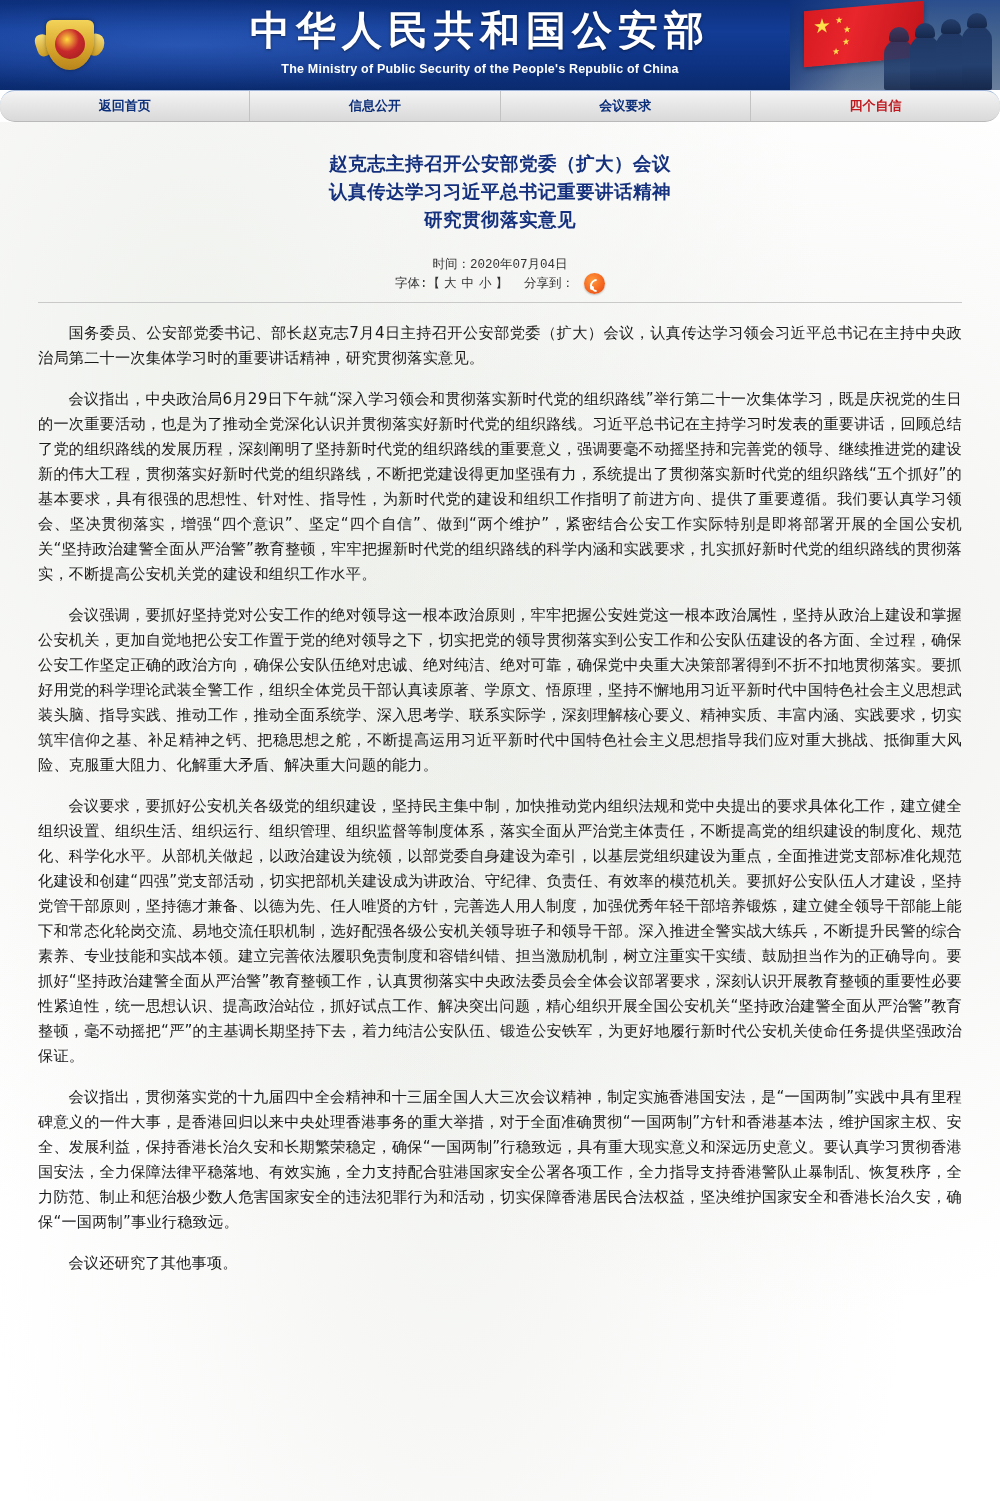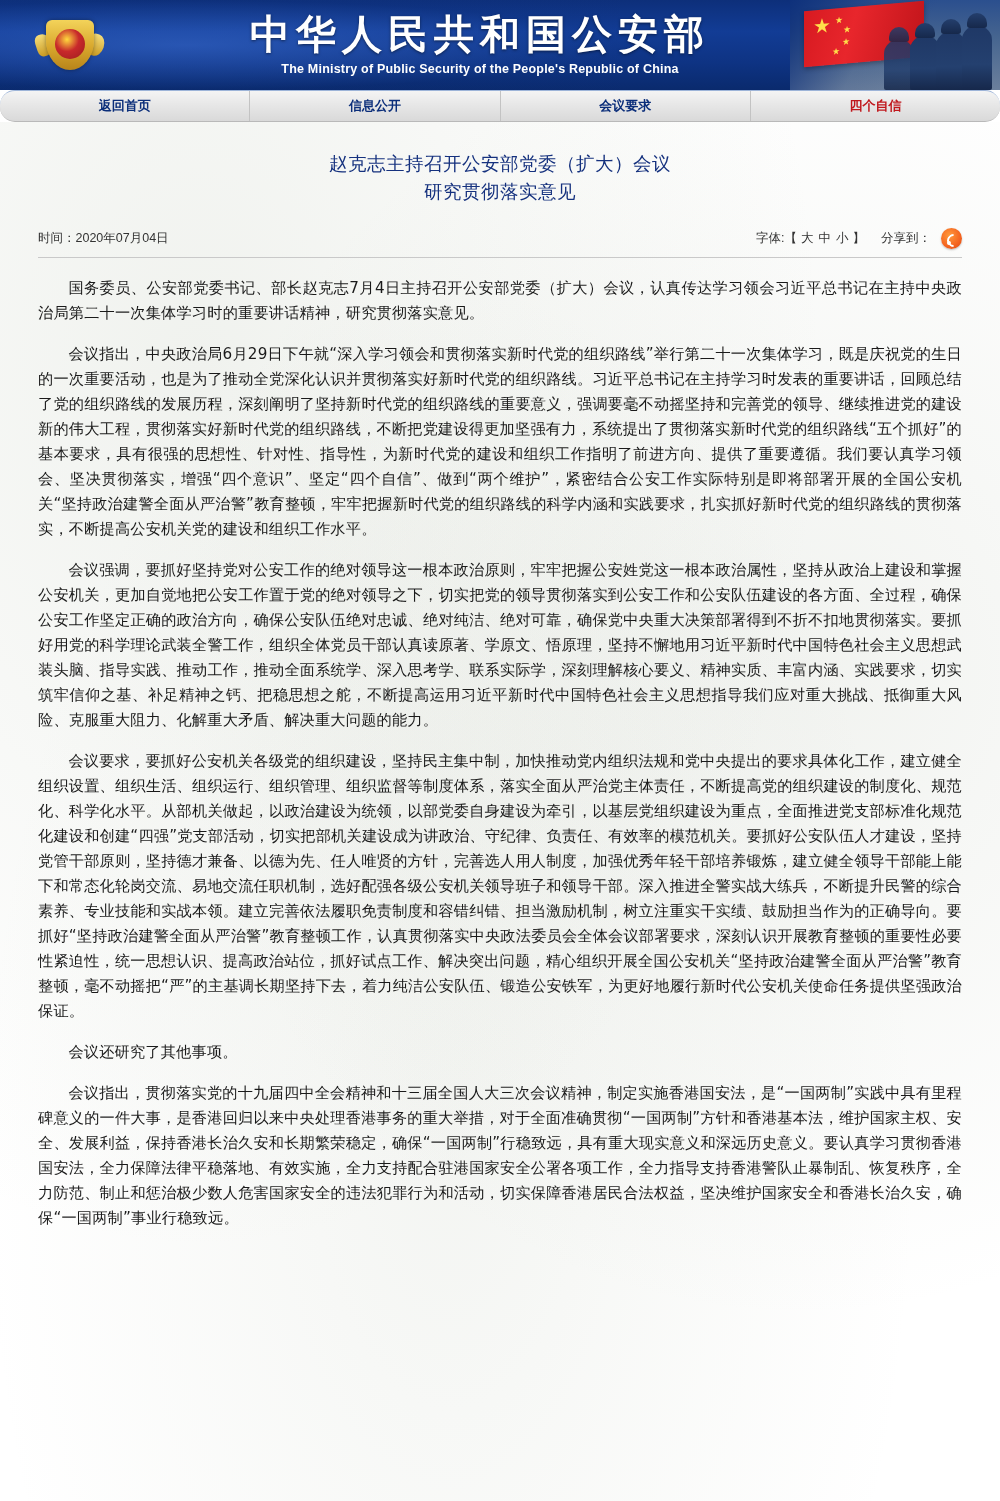--- a/index.html
+++ b/index.html
@@ -69,21 +69,21 @@
   .emblem .wing-r { right: -2px; transform: rotate(18deg); }
 
   .banner-titles {
     position: absolute;
     left: 180px;
     top: 8px;
     width: 600px;
     text-align: center;
   }
   .banner-title-cn {
-    font-family: Liberation Sans, sans-serif;
+    font-family: Liberation Mono, monospace;
     font-size: 40px;
     font-weight: bold;
     letter-spacing: 6px;
     color: #ffffff;
     text-shadow: 0 1px 3px rgba(0,0,0,0.5);
     line-height: 52px;
   }
   .banner-title-en {
     font-family: Liberation Sans, sans-serif;
     font-size: 12.5px;
@@ -189,37 +189,38 @@
   }
   .article {
     position: relative;
     width: 924px;
     margin: 0 auto;
     padding-top: 28px;
   }
   .headline {
     text-align: center;
     font-family: "DejaVu Serif", serif;
-    font-weight: normal;
+    font-weight: bold;
     font-size: 18.5px;
     line-height: 28px;
     color: #15317e;
     letter-spacing: 0.5px;
   }
   .headline div { white-space: nowrap; }
   .meta-row {
     margin-top: 22px;
     display: flex;
     align-items: center;
     justify-content: space-between;
     font-size: 12.5px;
     color: #333;
     padding-bottom: 8px;
     border-bottom: 1px solid #c9c9c9;
-    font-family: Liberation Sans, sans-serif;
+    font-family: Liberation Mono, monospace;
+    flex-direction: column;
   }
   .meta-time { color: #333; }
   .meta-right {
     display: flex;
     align-items: center;
     gap: 16px;
   }
   .font-size-ctl { display: flex; align-items: flex-end; gap: 3px; }
   .font-size-ctl .fs-opt { cursor: pointer; padding: 0 1px; }
   .share-group { display: flex; align-items: center; gap: 10px; }
@@ -317,20 +318,21 @@
     </div>
   </div>
 
   <div class="content-wrap">
     <div class="watermark"></div>
 
     <div class="article">
 
       <div class="headline">
         <div>赵克志主持召开公安部党委（扩大）会议</div>
+        <div>认真传达学习习近平总书记重要讲话精神</div>
         <div>研究贯彻落实意见</div>
       </div>
 
       <div class="meta-row">
         <div class="meta-time">时间：2020年07月04日</div>
         <div class="meta-right">
           <div class="font-size-ctl">
             <span>字体:【</span>
             <span class="fs-opt">大</span>
             <span class="fs-opt">中</span>
@@ -342,20 +344,20 @@
             <span class="share-icon"></span>
           </div>
         </div>
       </div>
 
       <div class="body-text">
         <p>国务委员、公安部党委书记、部长赵克志7月4日主持召开公安部党委（扩大）会议，认真传达学习领会习近平总书记在主持中央政治局第二十一次集体学习时的重要讲话精神，研究贯彻落实意见。</p>
         <p>会议指出，中央政治局6月29日下午就“深入学习领会和贯彻落实新时代党的组织路线”举行第二十一次集体学习，既是庆祝党的生日的一次重要活动，也是为了推动全党深化认识并贯彻落实好新时代党的组织路线。习近平总书记在主持学习时发表的重要讲话，回顾总结了党的组织路线的发展历程，深刻阐明了坚持新时代党的组织路线的重要意义，强调要毫不动摇坚持和完善党的领导、继续推进党的建设新的伟大工程，贯彻落实好新时代党的组织路线，不断把党建设得更加坚强有力，系统提出了贯彻落实新时代党的组织路线“五个抓好”的基本要求，具有很强的思想性、针对性、指导性，为新时代党的建设和组织工作指明了前进方向、提供了重要遵循。我们要认真学习领会、坚决贯彻落实，增强“四个意识”、坚定“四个自信”、做到“两个维护”，紧密结合公安工作实际特别是即将部署开展的全国公安机关“坚持政治建警全面从严治警”教育整顿，牢牢把握新时代党的组织路线的科学内涵和实践要求，扎实抓好新时代党的组织路线的贯彻落实，不断提高公安机关党的建设和组织工作水平。</p>
         <p>会议强调，要抓好坚持党对公安工作的绝对领导这一根本政治原则，牢牢把握公安姓党这一根本政治属性，坚持从政治上建设和掌握公安机关，更加自觉地把公安工作置于党的绝对领导之下，切实把党的领导贯彻落实到公安工作和公安队伍建设的各方面、全过程，确保公安工作坚定正确的政治方向，确保公安队伍绝对忠诚、绝对纯洁、绝对可靠，确保党中央重大决策部署得到不折不扣地贯彻落实。要抓好用党的科学理论武装全警工作，组织全体党员干部认真读原著、学原文、悟原理，坚持不懈地用习近平新时代中国特色社会主义思想武装头脑、指导实践、推动工作，推动全面系统学、深入思考学、联系实际学，深刻理解核心要义、精神实质、丰富内涵、实践要求，切实筑牢信仰之基、补足精神之钙、把稳思想之舵，不断提高运用习近平新时代中国特色社会主义思想指导我们应对重大挑战、抵御重大风险、克服重大阻力、化解重大矛盾、解决重大问题的能力。</p>
         <p>会议要求，要抓好公安机关各级党的组织建设，坚持民主集中制，加快推动党内组织法规和党中央提出的要求具体化工作，建立健全组织设置、组织生活、组织运行、组织管理、组织监督等制度体系，落实全面从严治党主体责任，不断提高党的组织建设的制度化、规范化、科学化水平。从部机关做起，以政治建设为统领，以部党委自身建设为牵引，以基层党组织建设为重点，全面推进党支部标准化规范化建设和创建“四强”党支部活动，切实把部机关建设成为讲政治、守纪律、负责任、有效率的模范机关。要抓好公安队伍人才建设，坚持党管干部原则，坚持德才兼备、以德为先、任人唯贤的方针，完善选人用人制度，加强优秀年轻干部培养锻炼，建立健全领导干部能上能下和常态化轮岗交流、易地交流任职机制，选好配强各级公安机关领导班子和领导干部。深入推进全警实战大练兵，不断提升民警的综合素养、专业技能和实战本领。建立完善依法履职免责制度和容错纠错、担当激励机制，树立注重实干实绩、鼓励担当作为的正确导向。要抓好“坚持政治建警全面从严治警”教育整顿工作，认真贯彻落实中央政法委员会全体会议部署要求，深刻认识开展教育整顿的重要性必要性紧迫性，统一思想认识、提高政治站位，抓好试点工作、解决突出问题，精心组织开展全国公安机关“坚持政治建警全面从严治警”教育整顿，毫不动摇把“严”的主基调长期坚持下去，着力纯洁公安队伍、锻造公安铁军，为更好地履行新时代公安机关使命任务提供坚强政治保证。</p>
+        <p>会议指出，贯彻落实党的十九届四中全会精神和十三届全国人大三次会议精神，制定实施香港国安法，是“一国两制”实践中具有里程碑意义的一件大事，是香港回归以来中央处理香港事务的重大举措，对于全面准确贯彻“一国两制”方针和香港基本法，维护国家主权、安全、发展利益，保持香港长治久安和长期繁荣稳定，确保“一国两制”行稳致远，具有重大现实意义和深远历史意义。要认真学习贯彻香港国安法，全力保障法律平稳落地、有效实施，全力支持配合驻港国家安全公署各项工作，全力指导支持香港警队止暴制乱、恢复秩序，全力防范、制止和惩治极少数人危害国家安全的违法犯罪行为和活动，切实保障香港居民合法权益，坚决维护国家安全和香港长治久安，确保“一国两制”事业行稳致远。</p>
         <p>会议还研究了其他事项。</p>
-        <p>会议指出，贯彻落实党的十九届四中全会精神和十三届全国人大三次会议精神，制定实施香港国安法，是“一国两制”实践中具有里程碑意义的一件大事，是香港回归以来中央处理香港事务的重大举措，对于全面准确贯彻“一国两制”方针和香港基本法，维护国家主权、安全、发展利益，保持香港长治久安和长期繁荣稳定，确保“一国两制”行稳致远，具有重大现实意义和深远历史意义。要认真学习贯彻香港国安法，全力保障法律平稳落地、有效实施，全力支持配合驻港国家安全公署各项工作，全力指导支持香港警队止暴制乱、恢复秩序，全力防范、制止和惩治极少数人危害国家安全的违法犯罪行为和活动，切实保障香港居民合法权益，坚决维护国家安全和香港长治久安，确保“一国两制”事业行稳致远。</p>
       </div>
 
     </div>
   </div>
 
 </div>
 
 </body></html>

